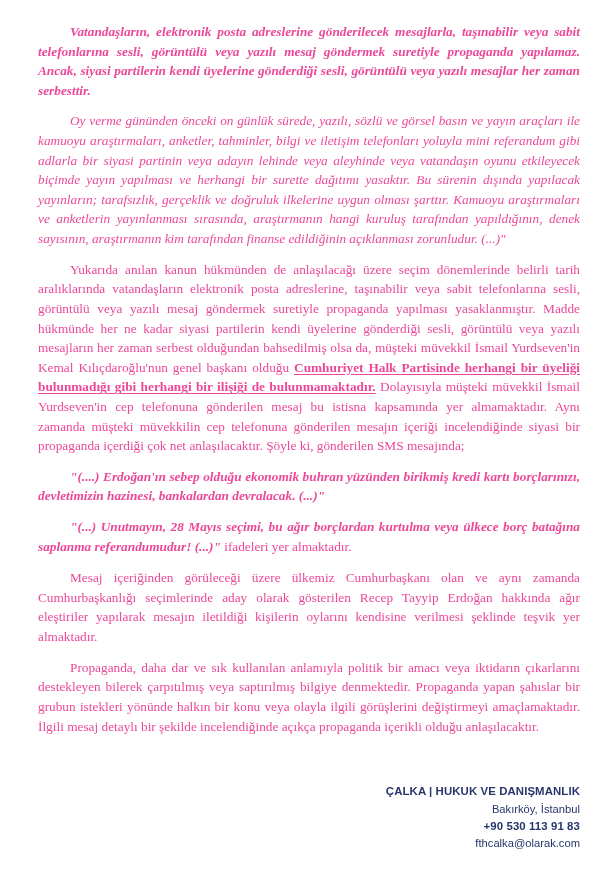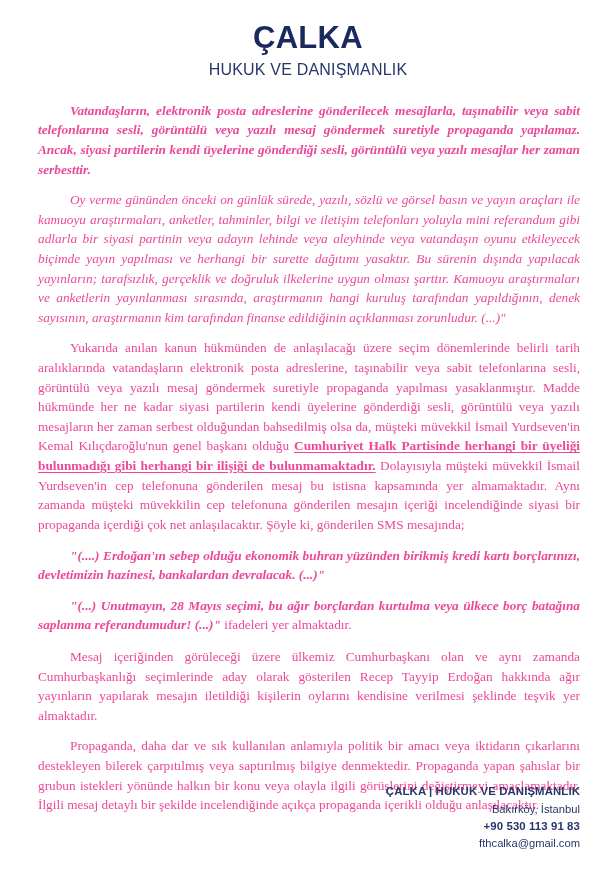--- a/index.html
+++ b/index.html
@@ -90,43 +90,39 @@
     font-weight: bold;
     font-size: 11.4px;
     letter-spacing: 0.1px;
   }
 </style>
 </head>
 <body>
 
 <div class="page">
 
-  <header class="letterhead">
-    <h1 class="brand-title">ÇALKA</h1>
-    <div class="brand-subtitle">HUKUK VE DANIŞMANLIK</div>
-  </header>
 
   <main class="body-copy">
 
     <p class="para bold-italic first">Vatandaşların, elektronik posta adreslerine gönderilecek mesajlarla, taşınabilir veya sabit telefonlarına sesli, görüntülü veya yazılı mesaj göndermek suretiyle propaganda yapılamaz. Ancak, siyasi partilerin kendi üyelerine gönderdiği sesli, görüntülü veya yazılı mesajlar her zaman serbesttir.</p>
 
     <p class="para italic">Oy verme gününden önceki on günlük sürede, yazılı, sözlü ve görsel basın ve yayın araçları ile kamuoyu araştırmaları, anketler, tahminler, bilgi ve iletişim telefonları yoluyla mini referandum gibi adlarla bir siyasi partinin veya adayın lehinde veya aleyhinde veya vatandaşın oyunu etkileyecek biçimde yayın yapılması ve herhangi bir surette dağıtımı yasaktır. Bu sürenin dışında yapılacak yayınların; tarafsızlık, gerçeklik ve doğruluk ilkelerine uygun olması şarttır. Kamuoyu araştırmaları ve anketlerin yayınlanması sırasında, araştırmanın hangi kuruluş tarafından yapıldığının, denek sayısının, araştırmanın kim tarafından finanse edildiğinin açıklanması zorunludur. (...)"</p>
 
     <p class="para"><span>Yukarıda anılan kanun hükmünden de anlaşılacağı üzere seçim dönemlerinde belirli tarih aralıklarında vatandaşların elektronik posta adreslerine, taşınabilir veya sabit telefonlarına sesli, görüntülü veya yazılı mesaj göndermek suretiyle propaganda yapılması yasaklanmıştır. Madde hükmünde her ne kadar siyasi partilerin kendi üyelerine gönderdiği sesli, görüntülü veya yazılı mesajların her zaman serbest olduğundan bahsedilmiş olsa da, müşteki müvekkil İsmail Yurdseven'in Kemal Kılıçdaroğlu'nun genel başkanı olduğu </span><span class="u-underline-bold">Cumhuriyet Halk Partisinde herhangi bir üyeliği bulunmadığı gibi herhangi bir ilişiği de bulunmamaktadır.</span><span> Dolayısıyla müşteki müvekkil İsmail Yurdseven'in cep telefonuna gönderilen mesaj bu istisna kapsamında yer almamaktadır. Aynı zamanda müşteki müvekkilin cep telefonuna gönderilen mesajın içeriği incelendiğinde siyasi bir propaganda içerdiği çok net anlaşılacaktır. Şöyle ki, gönderilen SMS mesajında;</span></p>
 
     <p class="para bold-italic quote">"(....) Erdoğan'ın sebep olduğu ekonomik buhran yüzünden birikmiş kredi kartı borçlarınızı, devletimizin hazinesi, bankalardan devralacak. (...)"</p>
 
     <p class="para bold-italic tight"><span>"(...) Unutmayın, 28 Mayıs seçimi, bu ağır borçlardan kurtulma veya ülkece borç batağına saplanma referandumudur! (...)"</span><span class="u-normal"> ifadeleri yer almaktadır.</span></p>
 
-    <p class="para">Mesaj içeriğinden görüleceği üzere ülkemiz Cumhurbaşkanı olan ve aynı zamanda Cumhurbaşkanlığı seçimlerinde aday olarak gösterilen Recep Tayyip Erdoğan hakkında ağır yayınların yapılarak mesajın iletildiği kişilerin oylarını kendisine verilmesi şeklinde teşvik yer almaktadır.</p>
+    <p class="para">Mesaj içeriğinden görüleceği üzere ülkemiz Cumhurbaşkanı olan ve aynı zamanda Cumhurbaşkanlığı seçimlerinde aday olarak gösterilen Recep Tayyip Erdoğan hakkında ağır eleştiriler yapılarak mesajın iletildiği kişilerin oylarını kendisine verilmesi şeklinde teşvik yer almaktadır.</p>
 
     <p class="para">Propaganda, daha dar ve sık kullanılan anlamıyla politik bir amacı veya iktidarın çıkarlarını destekleyen bilerek çarpıtılmış veya saptırılmış bilgiye denmektedir. Propaganda yapan şahıslar bir grubun istekleri yönünde halkın bir konu veya olayla ilgili görüşlerini değiştirmeyi amaçlamaktadır. İlgili mesaj detaylı bir şekilde incelendiğinde açıkça propaganda içerikli olduğu anlaşılacaktır.</p>
 
   </main>
 
   <footer class="signature">
     <div class="sig-line strong">ÇALKA | HUKUK VE DANIŞMANLIK</div>
     <div class="sig-line">Bakırköy, İstanbul</div>
     <div class="sig-line strong">+90 530 113 91 83</div>
-    <div class="sig-line">fthcalka@gmail.com</div>
+    <div class="sig-line">fthcalka@olarak.com</div>
   </footer>
 
 </div>
 
 </body></html>

